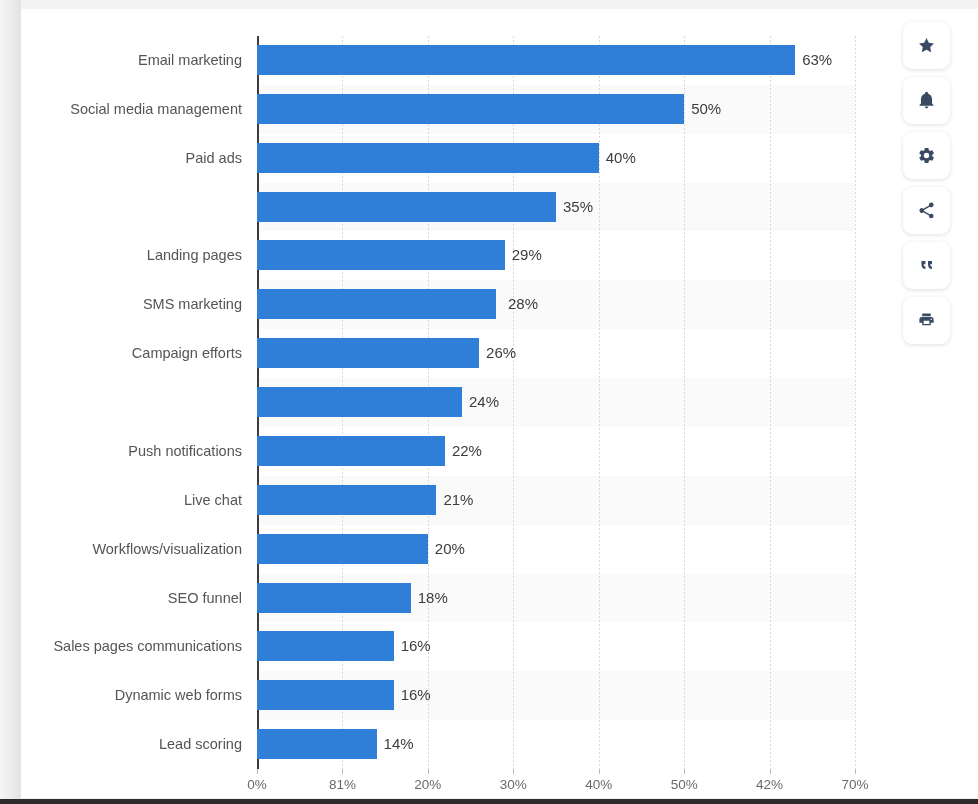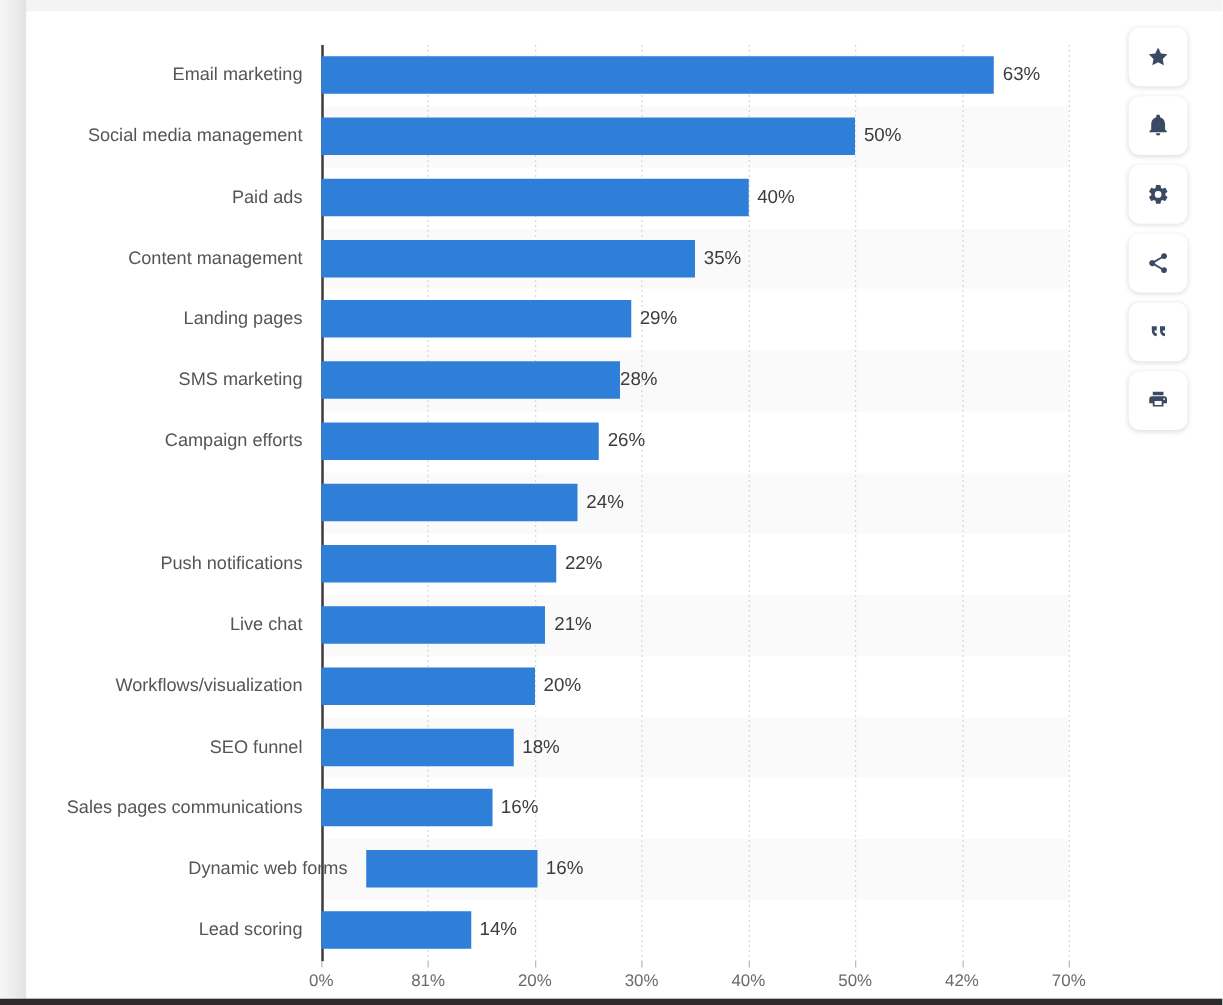--- a/index.html
+++ b/index.html
@@ -231,33 +231,32 @@
             <div class="cat-label">Social media management</div>
             <div class="bar" style="width: 427.143px; background: rgb(47, 126, 216);"></div>
             <div class="bar-value" style="left: 427.143px;">50%</div>
           </div>
           <div class="row" style="top: 97.7333px; height: 48.8667px;">
             <div class="cat-label">Paid ads</div>
             <div class="bar" style="width: 341.714px; background: rgb(47, 126, 216);"></div>
             <div class="bar-value" style="left: 341.714px;">40%</div>
           </div>
           <div class="row" style="top: 146.6px; height: 48.8667px;">
-            <div class="cat-label">Content management</div>
             <div class="bar" style="width: 299px; background: rgb(47, 126, 216);"></div>
             <div class="bar-value" style="left: 299px;">35%</div>
           </div>
           <div class="row" style="top: 195.467px; height: 48.8667px;">
             <div class="cat-label">Landing pages</div>
             <div class="bar" style="width: 247.743px; background: rgb(47, 126, 216);"></div>
             <div class="bar-value" style="left: 247.743px;">29%</div>
           </div>
           <div class="row" style="top: 244.333px; height: 48.8667px;">
             <div class="cat-label">SMS marketing</div>
             <div class="bar" style="width: 239.2px; background: rgb(47, 126, 216);"></div>
-            <div class="bar-value" style="left: 232px; text-align: center;">28%</div>
+            <div class="bar-value" style="left: 244px; text-align: center;">28%</div>
           </div>
           <div class="row" style="top: 293.2px; height: 48.8667px;">
             <div class="cat-label">Campaign efforts</div>
             <div class="bar" style="width: 222.114px; background: rgb(47, 126, 216);"></div>
             <div class="bar-value" style="left: 222.114px;">26%</div>
           </div>
           <div class="row" style="top: 342.067px; height: 48.8667px;">
             <div class="bar" style="width: 205.029px; background: rgb(47, 126, 216);"></div>
             <div class="bar-value" style="left: 205.029px; text-align: right;">24%</div>
           </div>
@@ -279,21 +278,21 @@
           <div class="row" style="top: 537.533px; height: 48.8667px;">
             <div class="cat-label">SEO funnel</div>
             <div class="bar" style="width: 153.771px; background: rgb(47, 126, 216);"></div>
             <div class="bar-value" style="left: 153.771px;">18%</div>
           </div>
           <div class="row" style="top: 586.4px; height: 48.8667px;">
             <div class="cat-label">Sales pages communications</div>
             <div class="bar" style="width: 136.686px; background: rgb(47, 126, 216);"></div>
             <div class="bar-value" style="left: 136.686px;">16%</div>
           </div>
-          <div class="row" style="top: 635.267px; height: 48.8667px; margin-left: 36px;">
+          <div class="row" style="top: 635.267px; height: 48.8667px;">
             <div class="cat-label">Dynamic web forms</div>
             <div class="bar" style="width: 136.686px; background: rgb(47, 126, 216);"></div>
             <div class="bar-value" style="left: 136.686px;">16%</div>
           </div>
           <div class="row" style="top: 684.133px; height: 48.8667px;">
             <div class="cat-label">Lead scoring</div>
             <div class="bar" style="width: 119.6px; background: rgb(47, 126, 216);"></div>
             <div class="bar-value" style="left: 119.6px;">14%</div>
           </div>
         </div>

